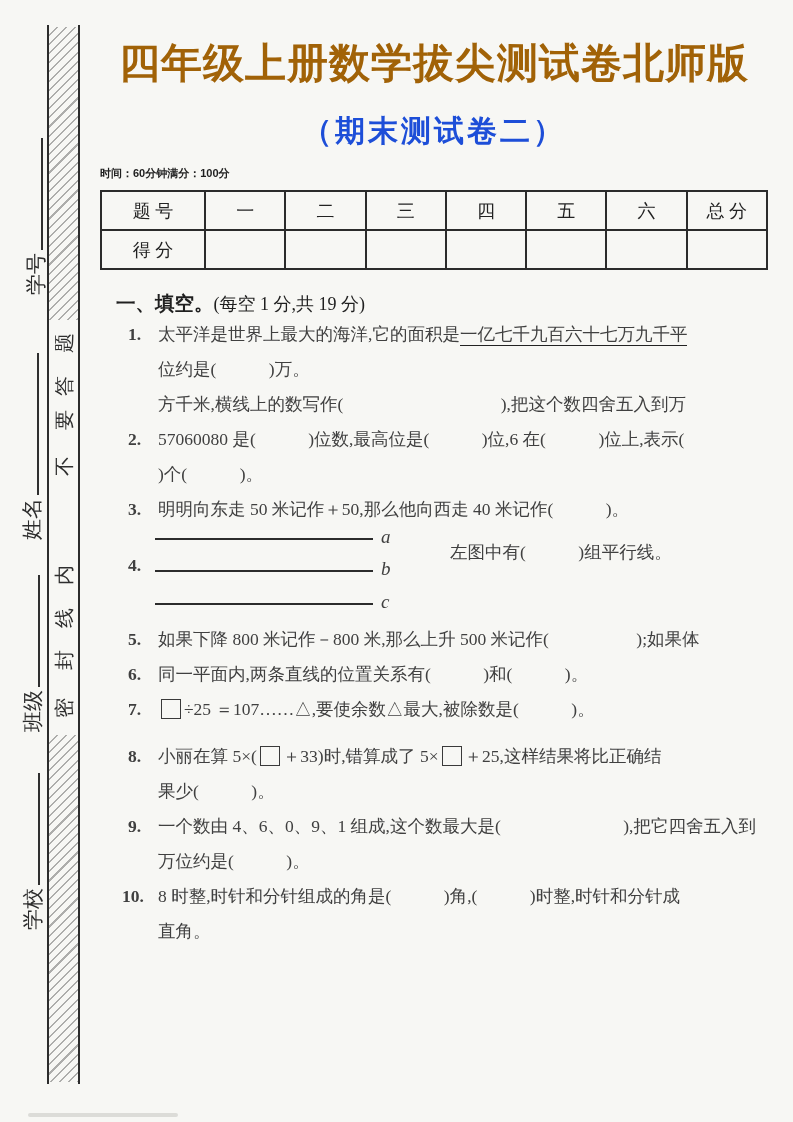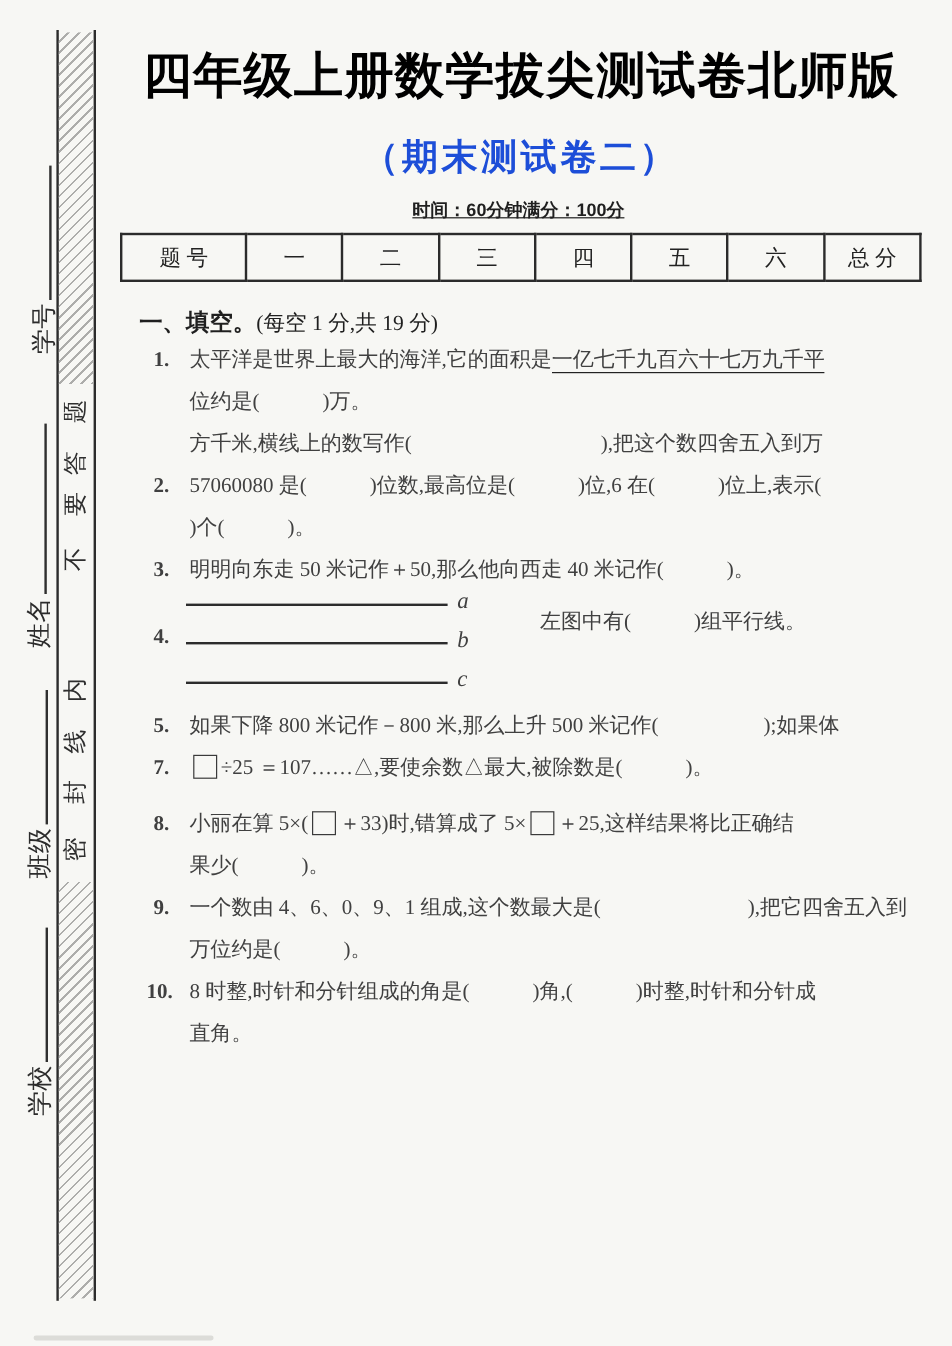--- a/index.html
+++ b/index.html
@@ -33,29 +33,29 @@
   .schar {
     position:absolute; left:0; width:29px; height:24px; line-height:24px;
     text-align:center; transform:rotate(-90deg); font-size:20px; color:#2e2e2e;
   }
   .smudge { position:absolute; left:28px; top:1113px; width:150px; height:4px; background:#dcdcd8; border-radius:2px; }
 
   
   .content { position:absolute; left:100px; top:0; width:668px; }
   .title {
     margin-top:36px; text-align:center; font-family:"Liberation Sans", sans-serif;
-    font-weight:bold; font-size:41px; letter-spacing:1px; color:#000000;
+    font-weight:bold; font-size:41px; letter-spacing:1px; color:#a16207;
   }
   .subtitle {
     margin-top:20px; text-align:center; font-family:"Liberation Sans", sans-serif;
     font-weight:bold; font-size:30px; letter-spacing:3px; color:#1d4ed8;
   }
   .meta {
-    margin-top:14px; text-align:center; padding-right:4px;
-    font-family:"Liberation Sans", sans-serif; font-weight:bold; font-size:15px;text-decoration:underline;
+    margin-top:14px; text-align:left; padding-right:4px;
+    font-family:"Liberation Sans", sans-serif; font-weight:bold; font-size:11px;
   }
   table.score { margin-top:9px; width:100%; border-collapse:collapse; }
   table.score td {
     border:2px solid #2b2b2b; height:39px; text-align:center;
     font-size:18px; color:#222; width:83px;
   }
   table.score td.lab { width:108px; }
 
   .section { margin-top:20px; font-size:18px;margin-left:16px; }
   .section .b { font-weight:bold; font-size:19.5px; }
@@ -111,20 +111,30 @@
         <tr>
       <td class="lab">题 号</td>
       <td>一</td>
       <td>二</td>
       <td>三</td>
       <td>四</td>
       <td>五</td>
       <td>六</td>
       <td>总 分</td>
     </tr>
+    <tr>
+      <td class="lab">得 分</td>
+      <td></td>
+      <td></td>
+      <td></td>
+      <td></td>
+      <td></td>
+      <td></td>
+      <td></td>
+    </tr>
   </tbody>
     </table>
 
   <div class="section">
     <span class="b">一、填空。</span><span>(每空 1 分,共 19 分)</span>
   </div>
 
   <div class="questions">
 
     <div class="qline"><span class="qnum">1.</span><span>太平洋是世界上最大的海洋,它的面积是</span><span class="ul">一亿七千九百六十七万九千平</span></div>
@@ -144,20 +154,21 @@
         <div class="dl c"></div>
         <span class="dlab a">a</span>
         <span class="dlab b">b</span>
         <span class="dlab c">c</span>
       </div>
       <span class="q4text">左图中有(　　　)组平行线。</span>
     </div>
 
     <div class="qline"><span class="qnum">5.</span><span>如果下降 800 米记作－800 米,那么上升 500 米记作(　　　　　);如果体</span></div>
 
+    <div class="qline"><span class="qnum">6.</span><span>同一平面内,两条直线的位置关系有(　　　)和(　　　)。</span></div>
 
     <div class="qline"><span class="qnum">7.</span><span class="box"></span><span>÷25 ＝107……△,要使余数△最大,被除数是(　　　)。</span></div>
 
     <div class="qline" style="margin-top:12px"><span class="qnum">8.</span><span>小丽在算 5×(</span><span class="box"></span><span>＋33)时,错算成了 5×</span><span class="box"></span><span>＋25,这样结果将比正确结</span></div>
     <div class="qline">果少(　　　)。</div>
 
     <div class="qline"><span class="qnum">9.</span><span>一个数由 4、6、0、9、1 组成,这个数最大是(　　　　　　　),把它四舍五入到</span></div>
     <div class="qline">万位约是(　　　)。</div>
 
     <div class="qline"><span class="qnum wide">10.</span><span>8 时整,时针和分针组成的角是(　　　)角,(　　　)时整,时针和分针成</span></div>

